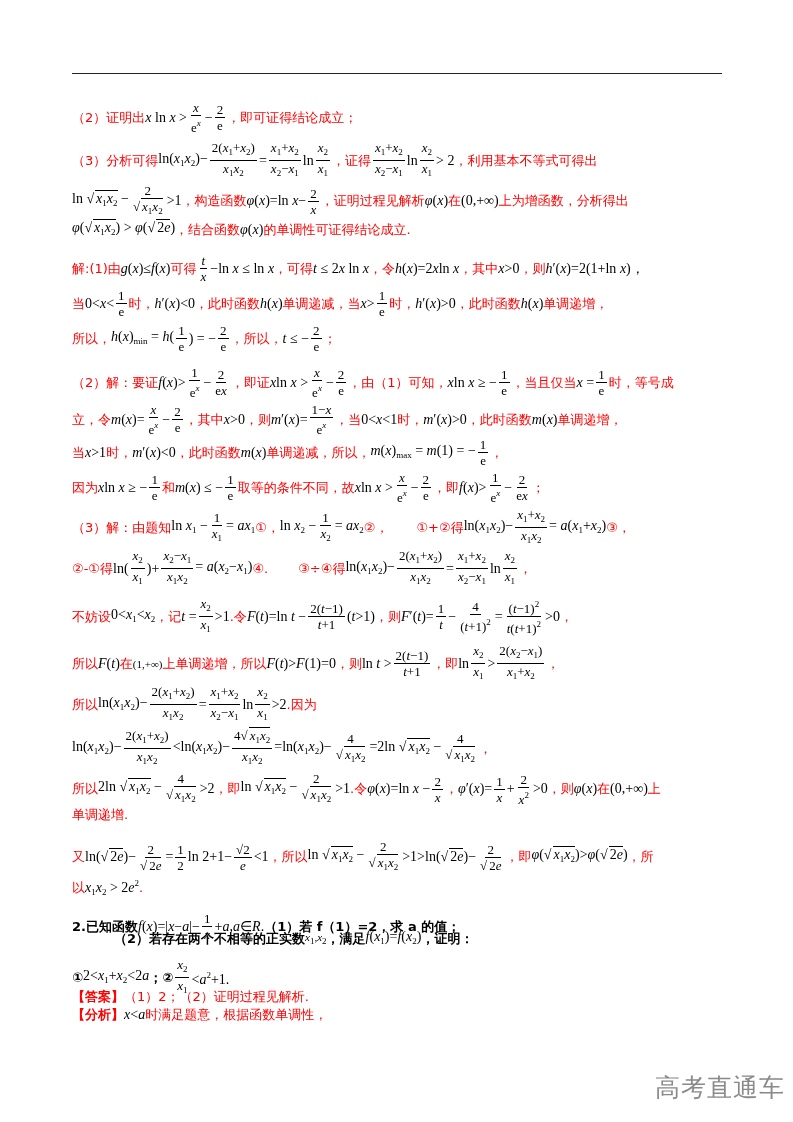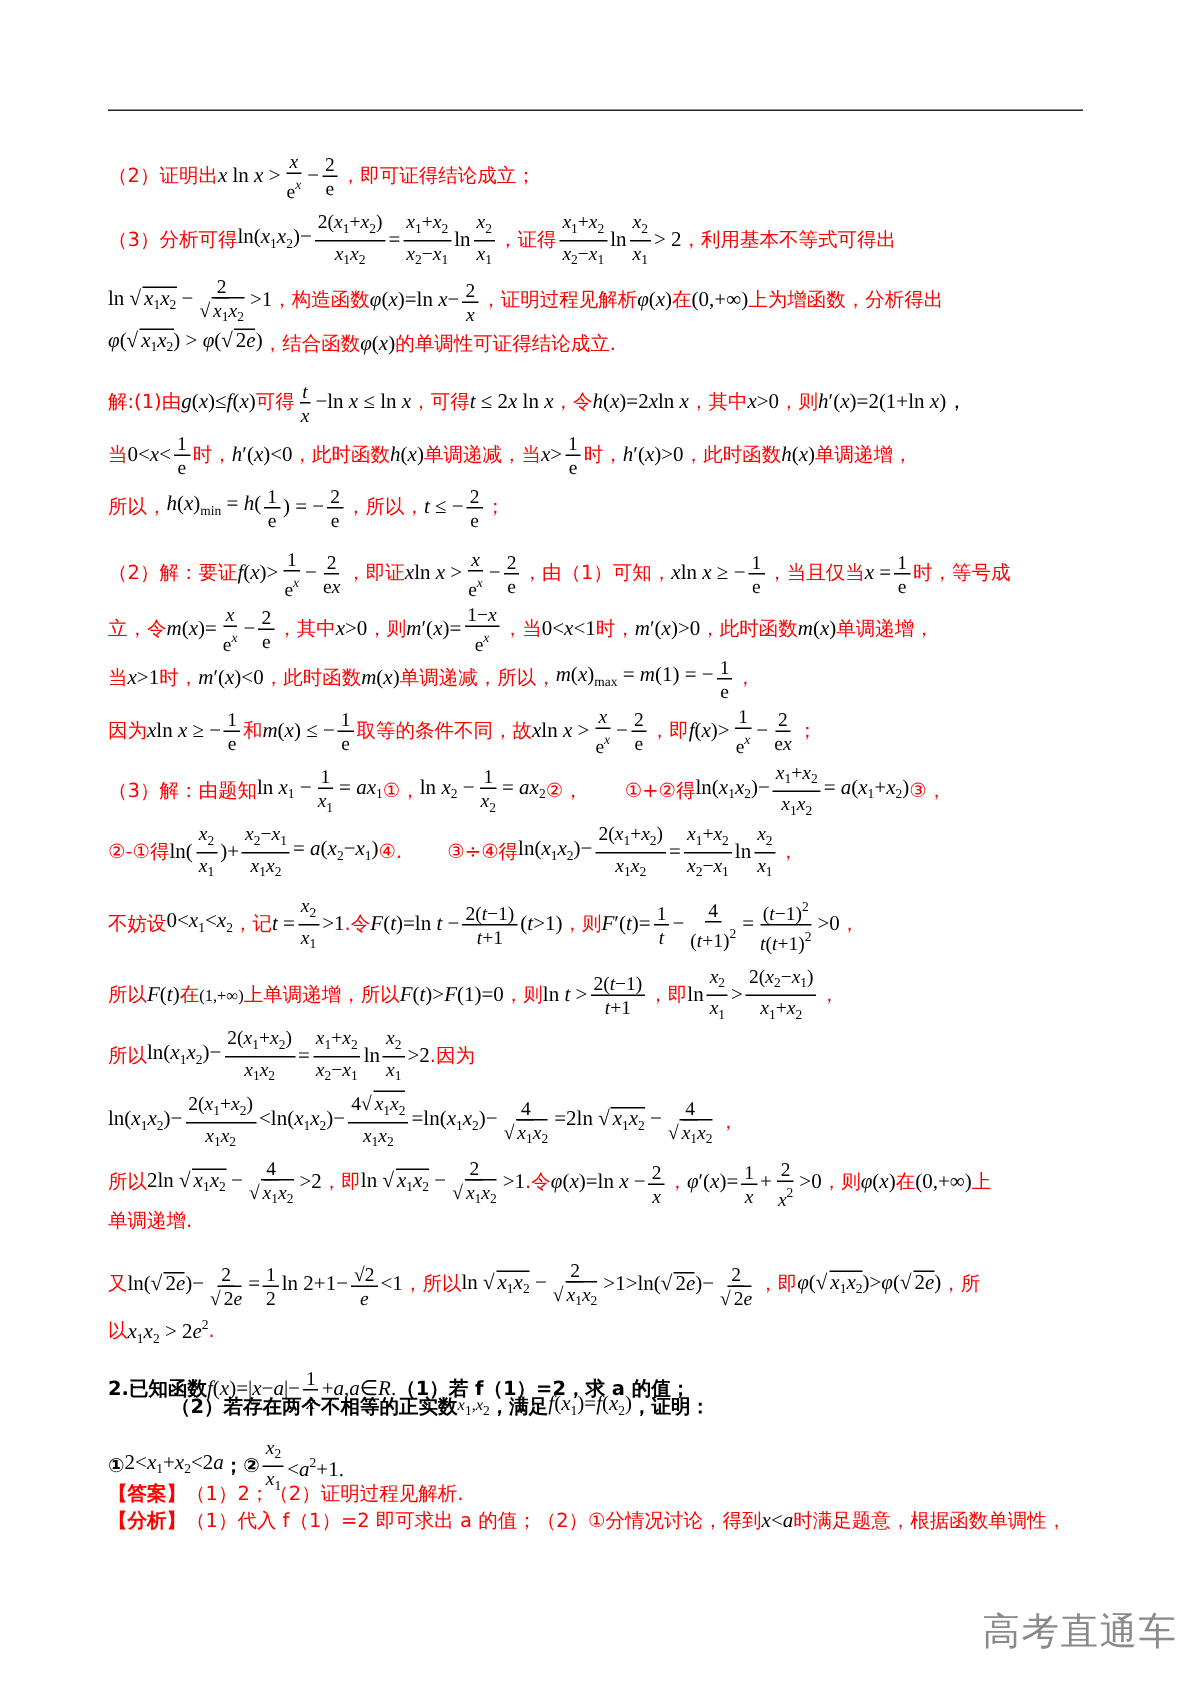--- a/index.html
+++ b/index.html
@@ -573,18 +573,17 @@
   <span class="m">&lt;<i>a</i><span class="sup">2</span>+1.</span>
 </div>
 
 <div class="line" style="top:988px;">
   <span class="cn red bold">【答案】</span>
   <span class="cn red">（1）2；（2）证明过程见解析.</span>
 </div>
 
 <div class="line" style="top:1006px;">
   <span class="cn red bold">【分析】</span>
-  <span class="cn red">（1）代入 f（1）=2 即可求出 a 的值；（2）①分情况讨论，得到</span>
   <span class="m"><i>x</i>&lt;<i>a</i></span>
   <span class="cn red">时满足题意，根据函数单调性，</span>
 </div>
 
 <div class="watermark">高考直通车</div>
 
 </body></html>

